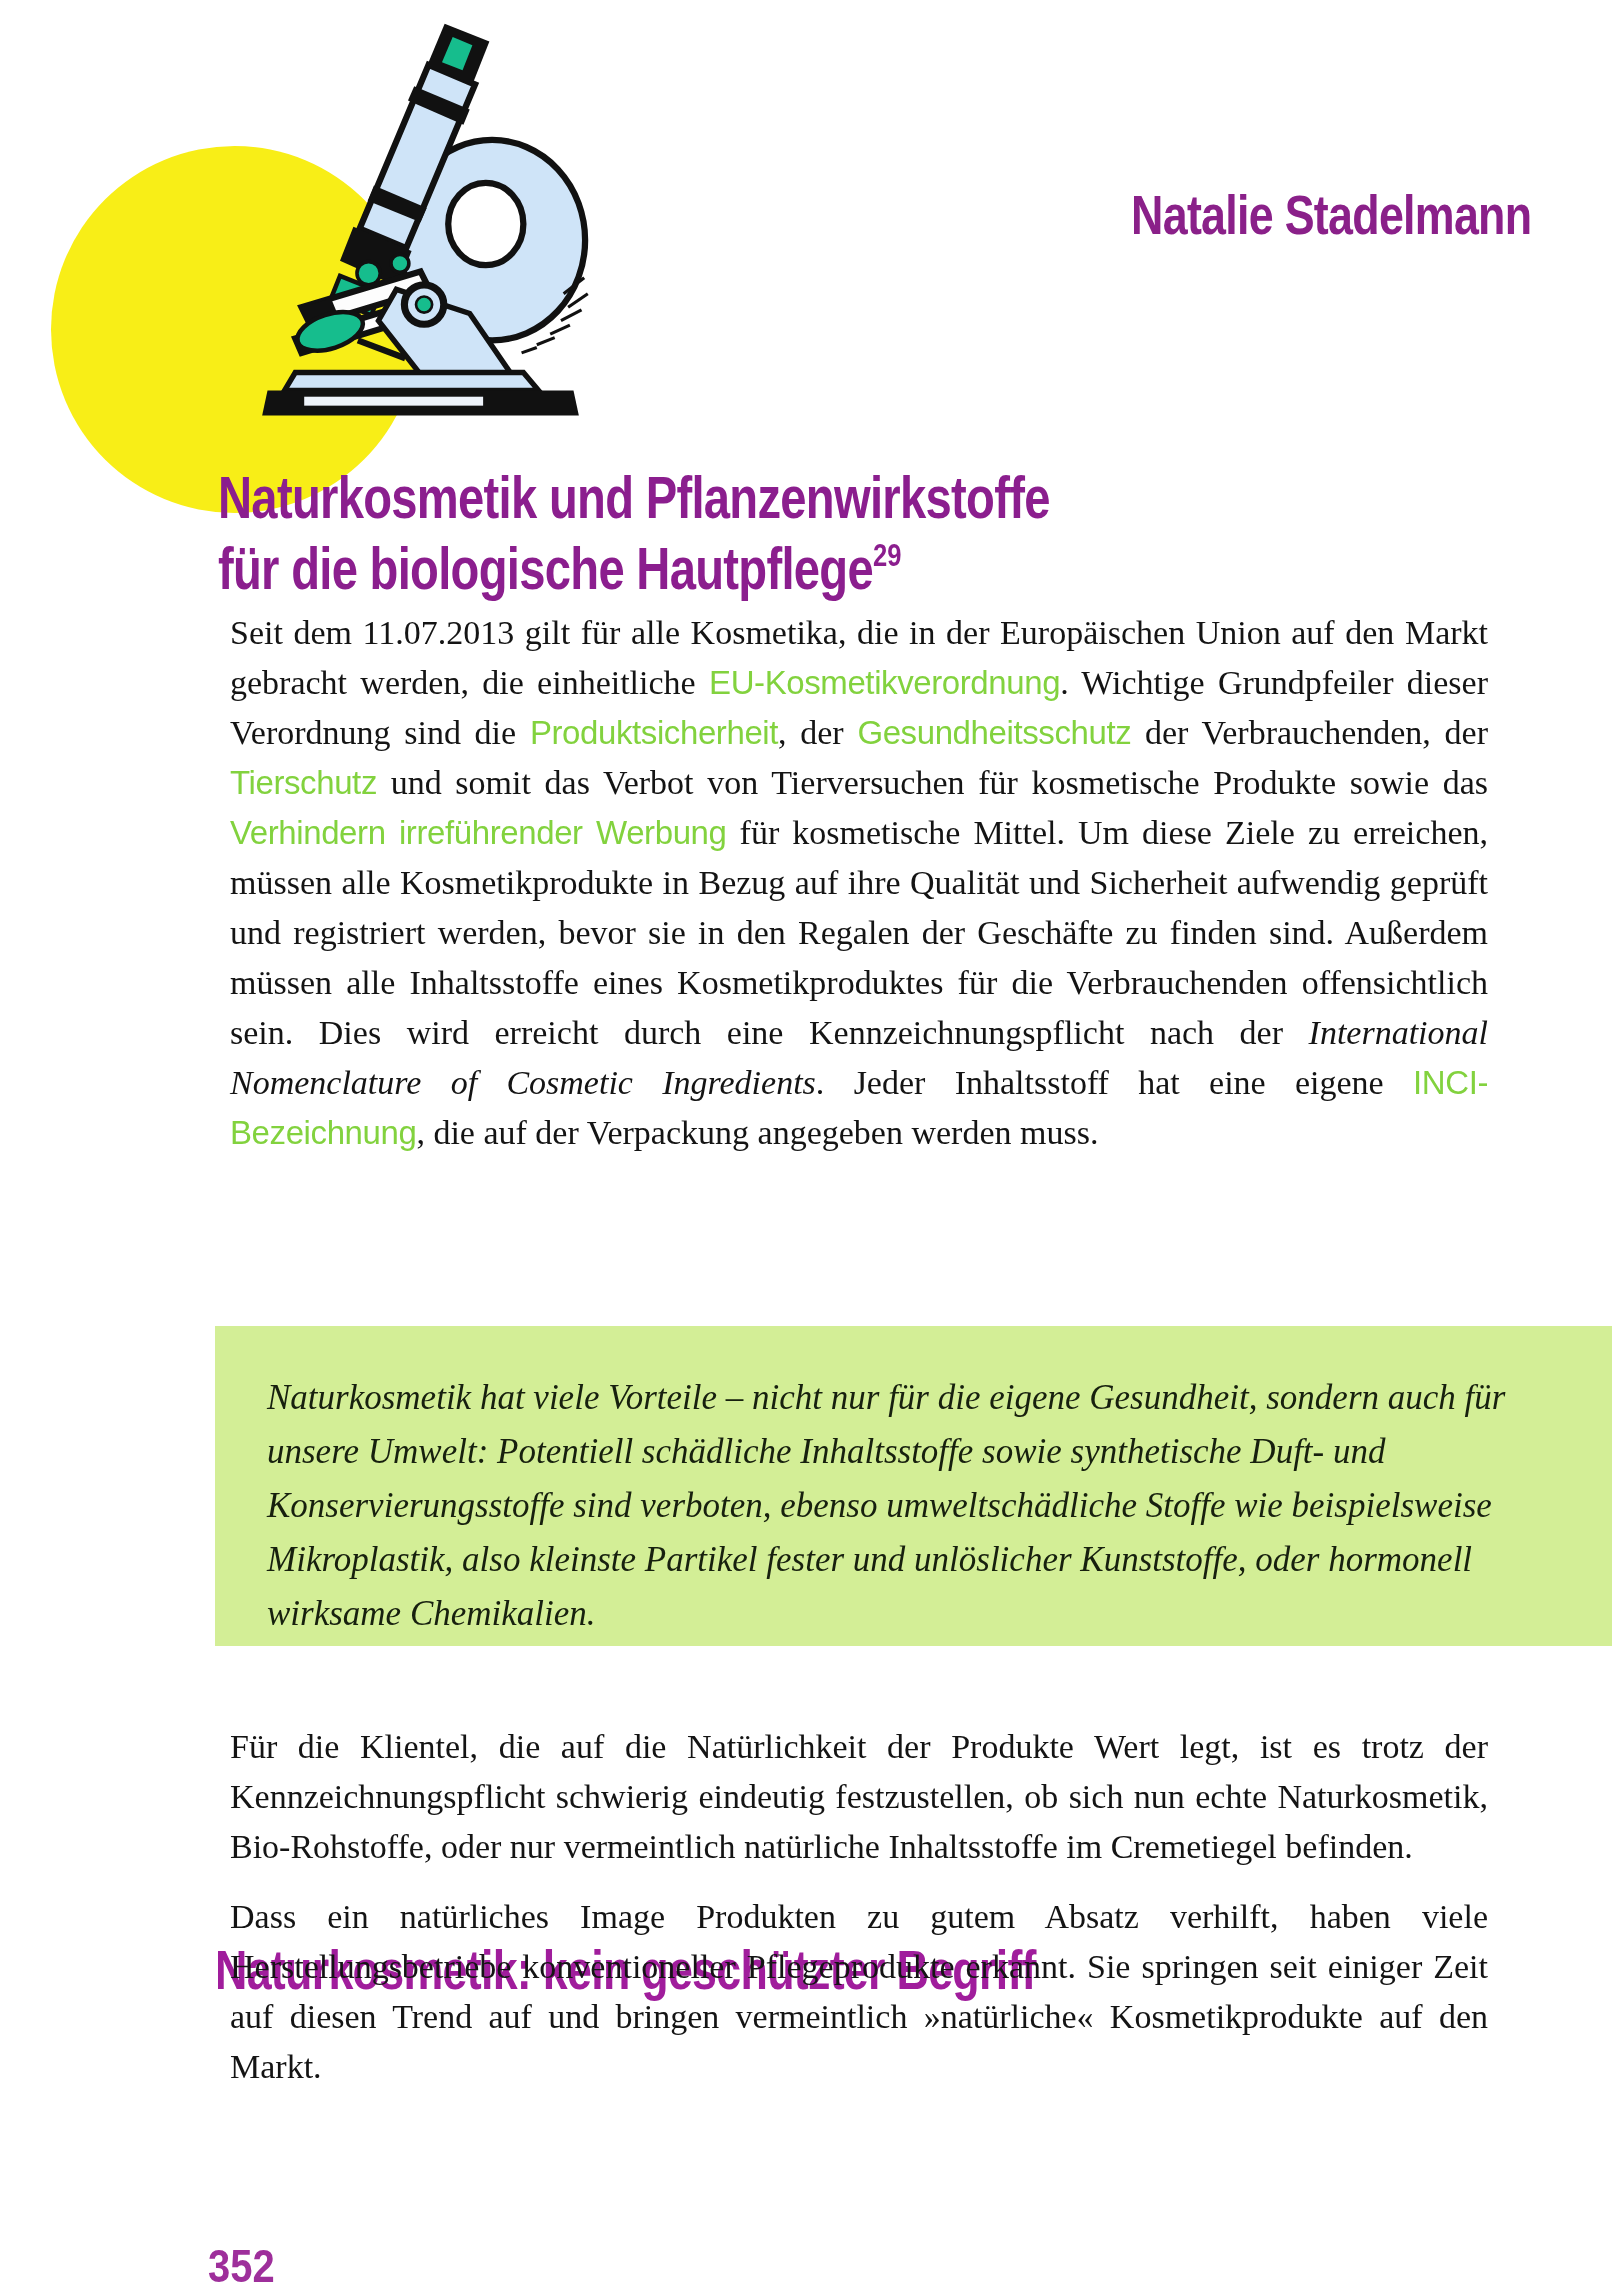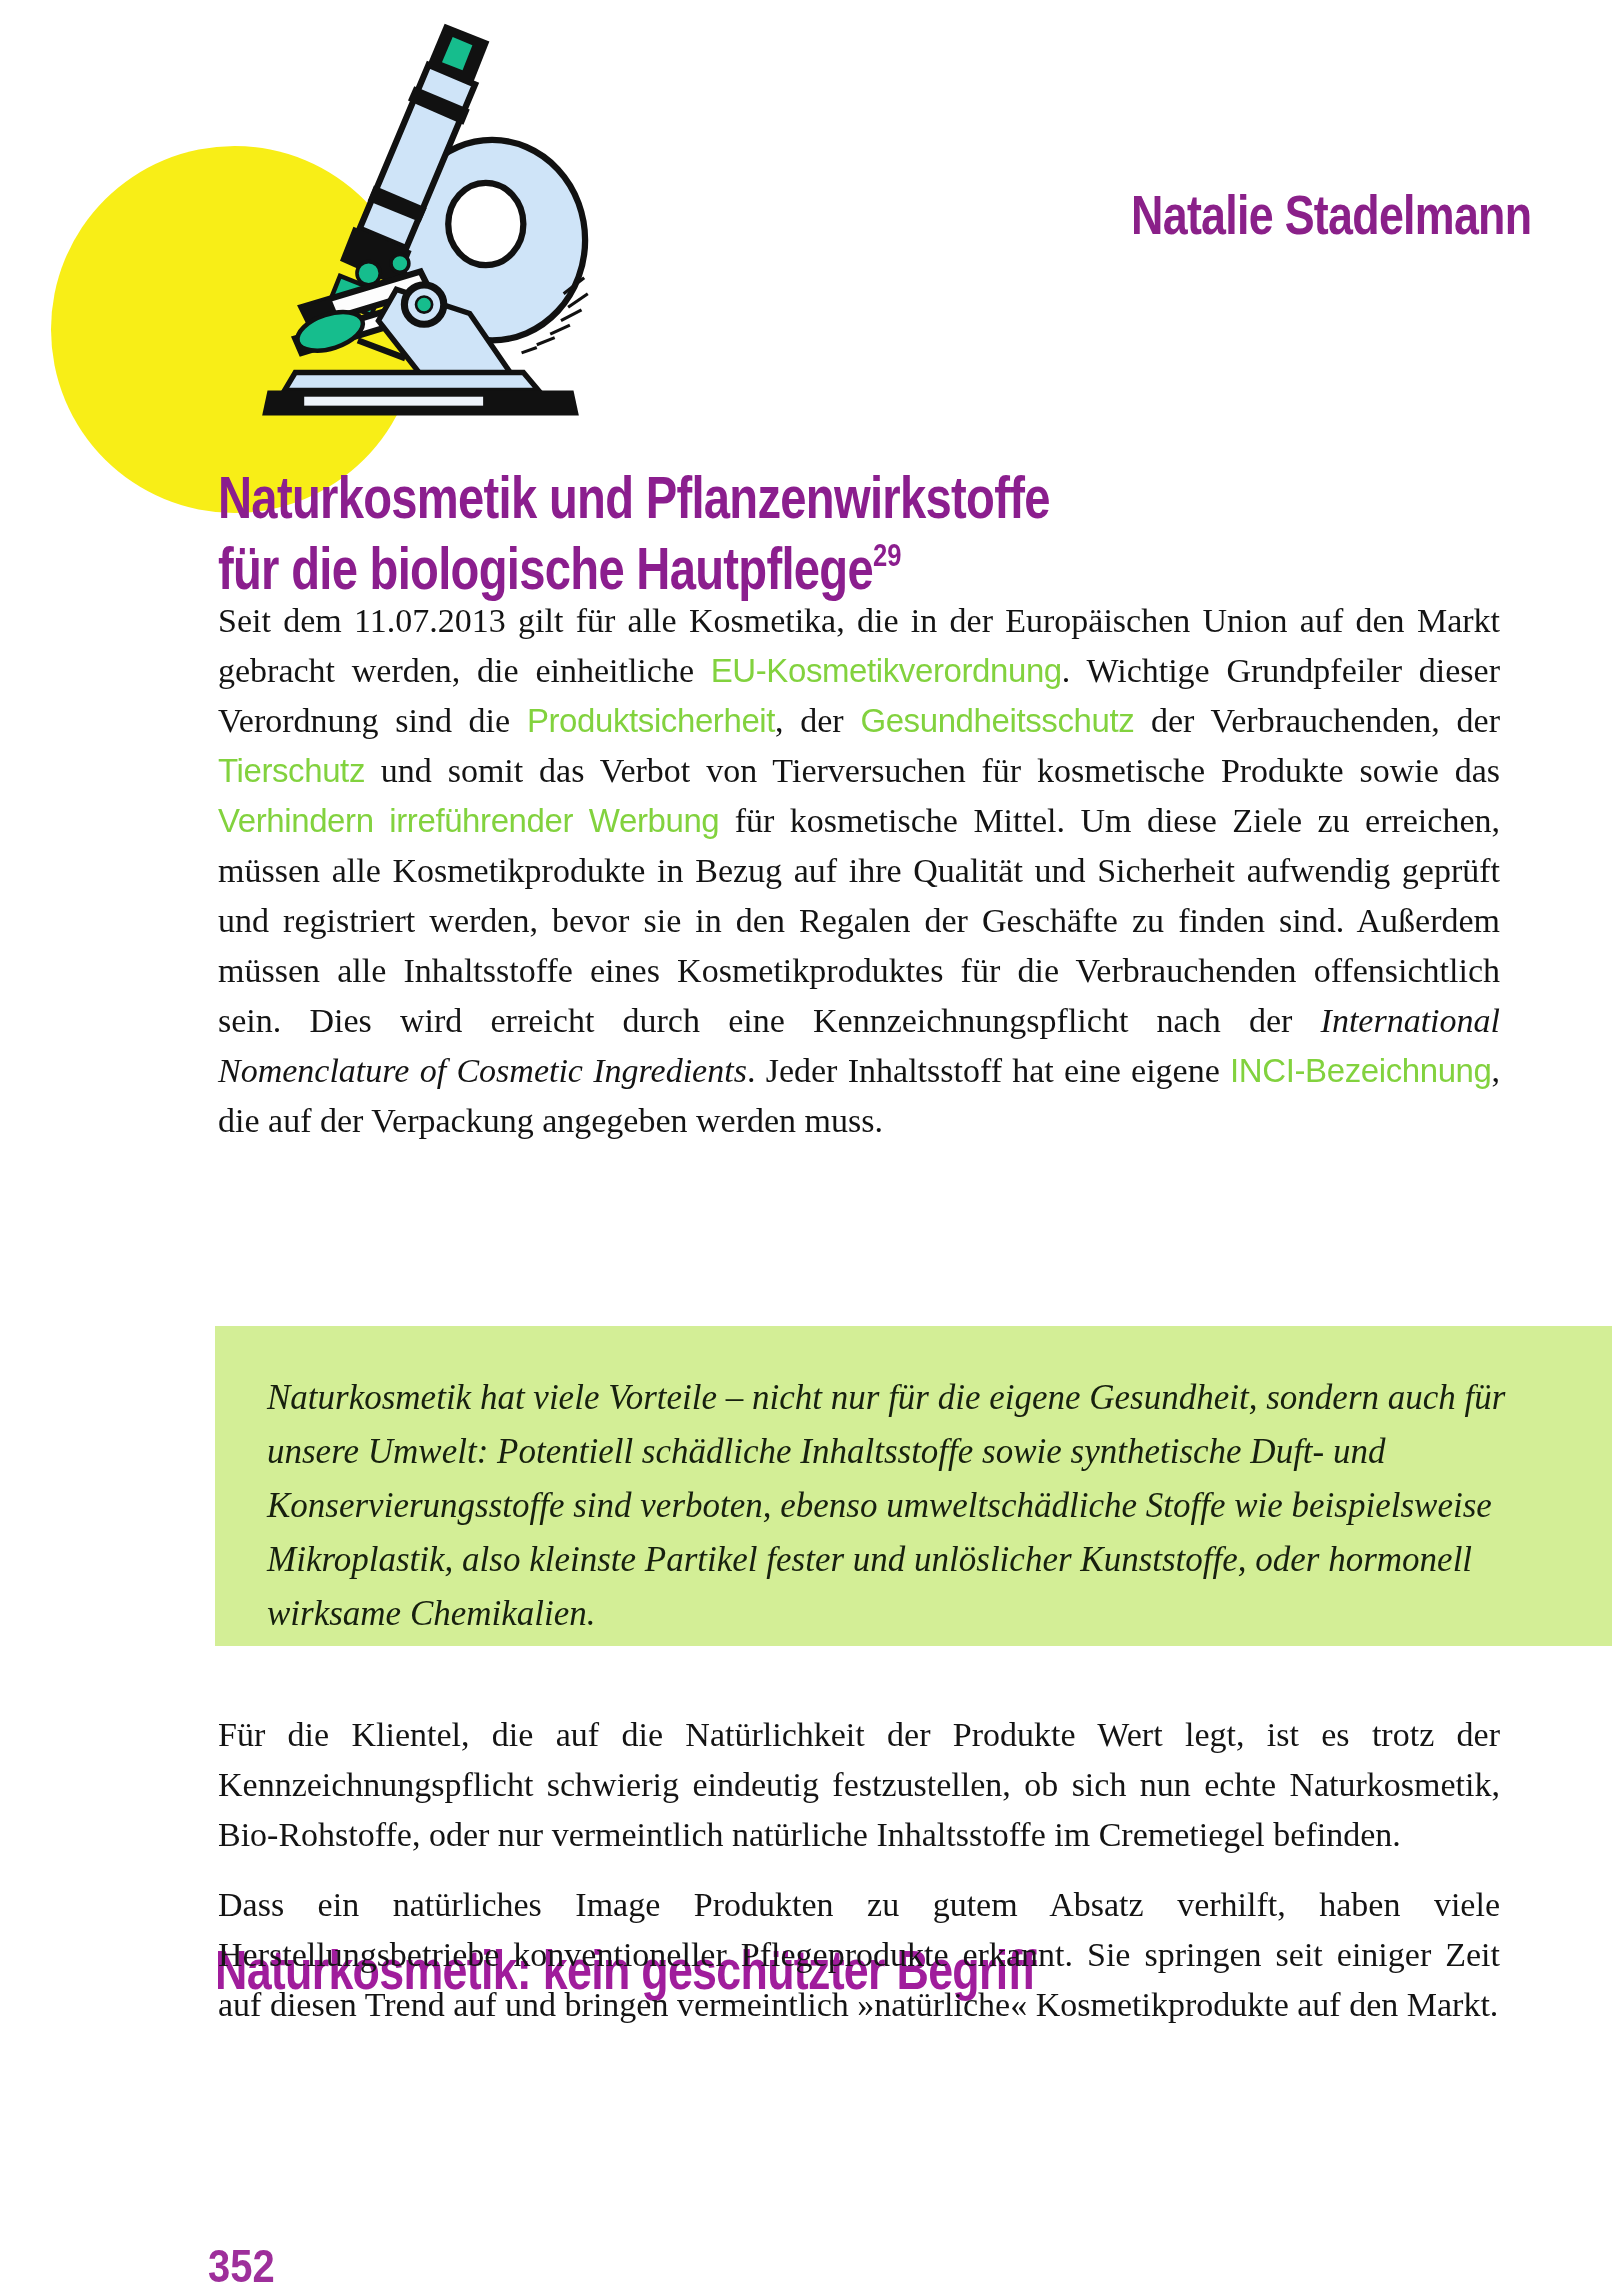--- a/index.html
+++ b/index.html
@@ -65,21 +65,21 @@
   
   .bodytext {
     position: absolute;
     left: 218px;
     width: 1282px;
     font-size: 34px;
     line-height: 50px;
     text-align: justify;
     hyphens: auto;
   }
-  .bodytext p { margin: 0; }
+  .bodytext p { margin: 12px; }
   .bodytext p.indented { text-indent: 48px; }
 
   .seg-green {
     font-family: "Liberation Sans", sans-serif;
     font-weight: 400;
     font-size: 33px;
     color: #82d23e;
     letter-spacing: -0.4px;
   }
   .seg-italic { font-style: italic; }

